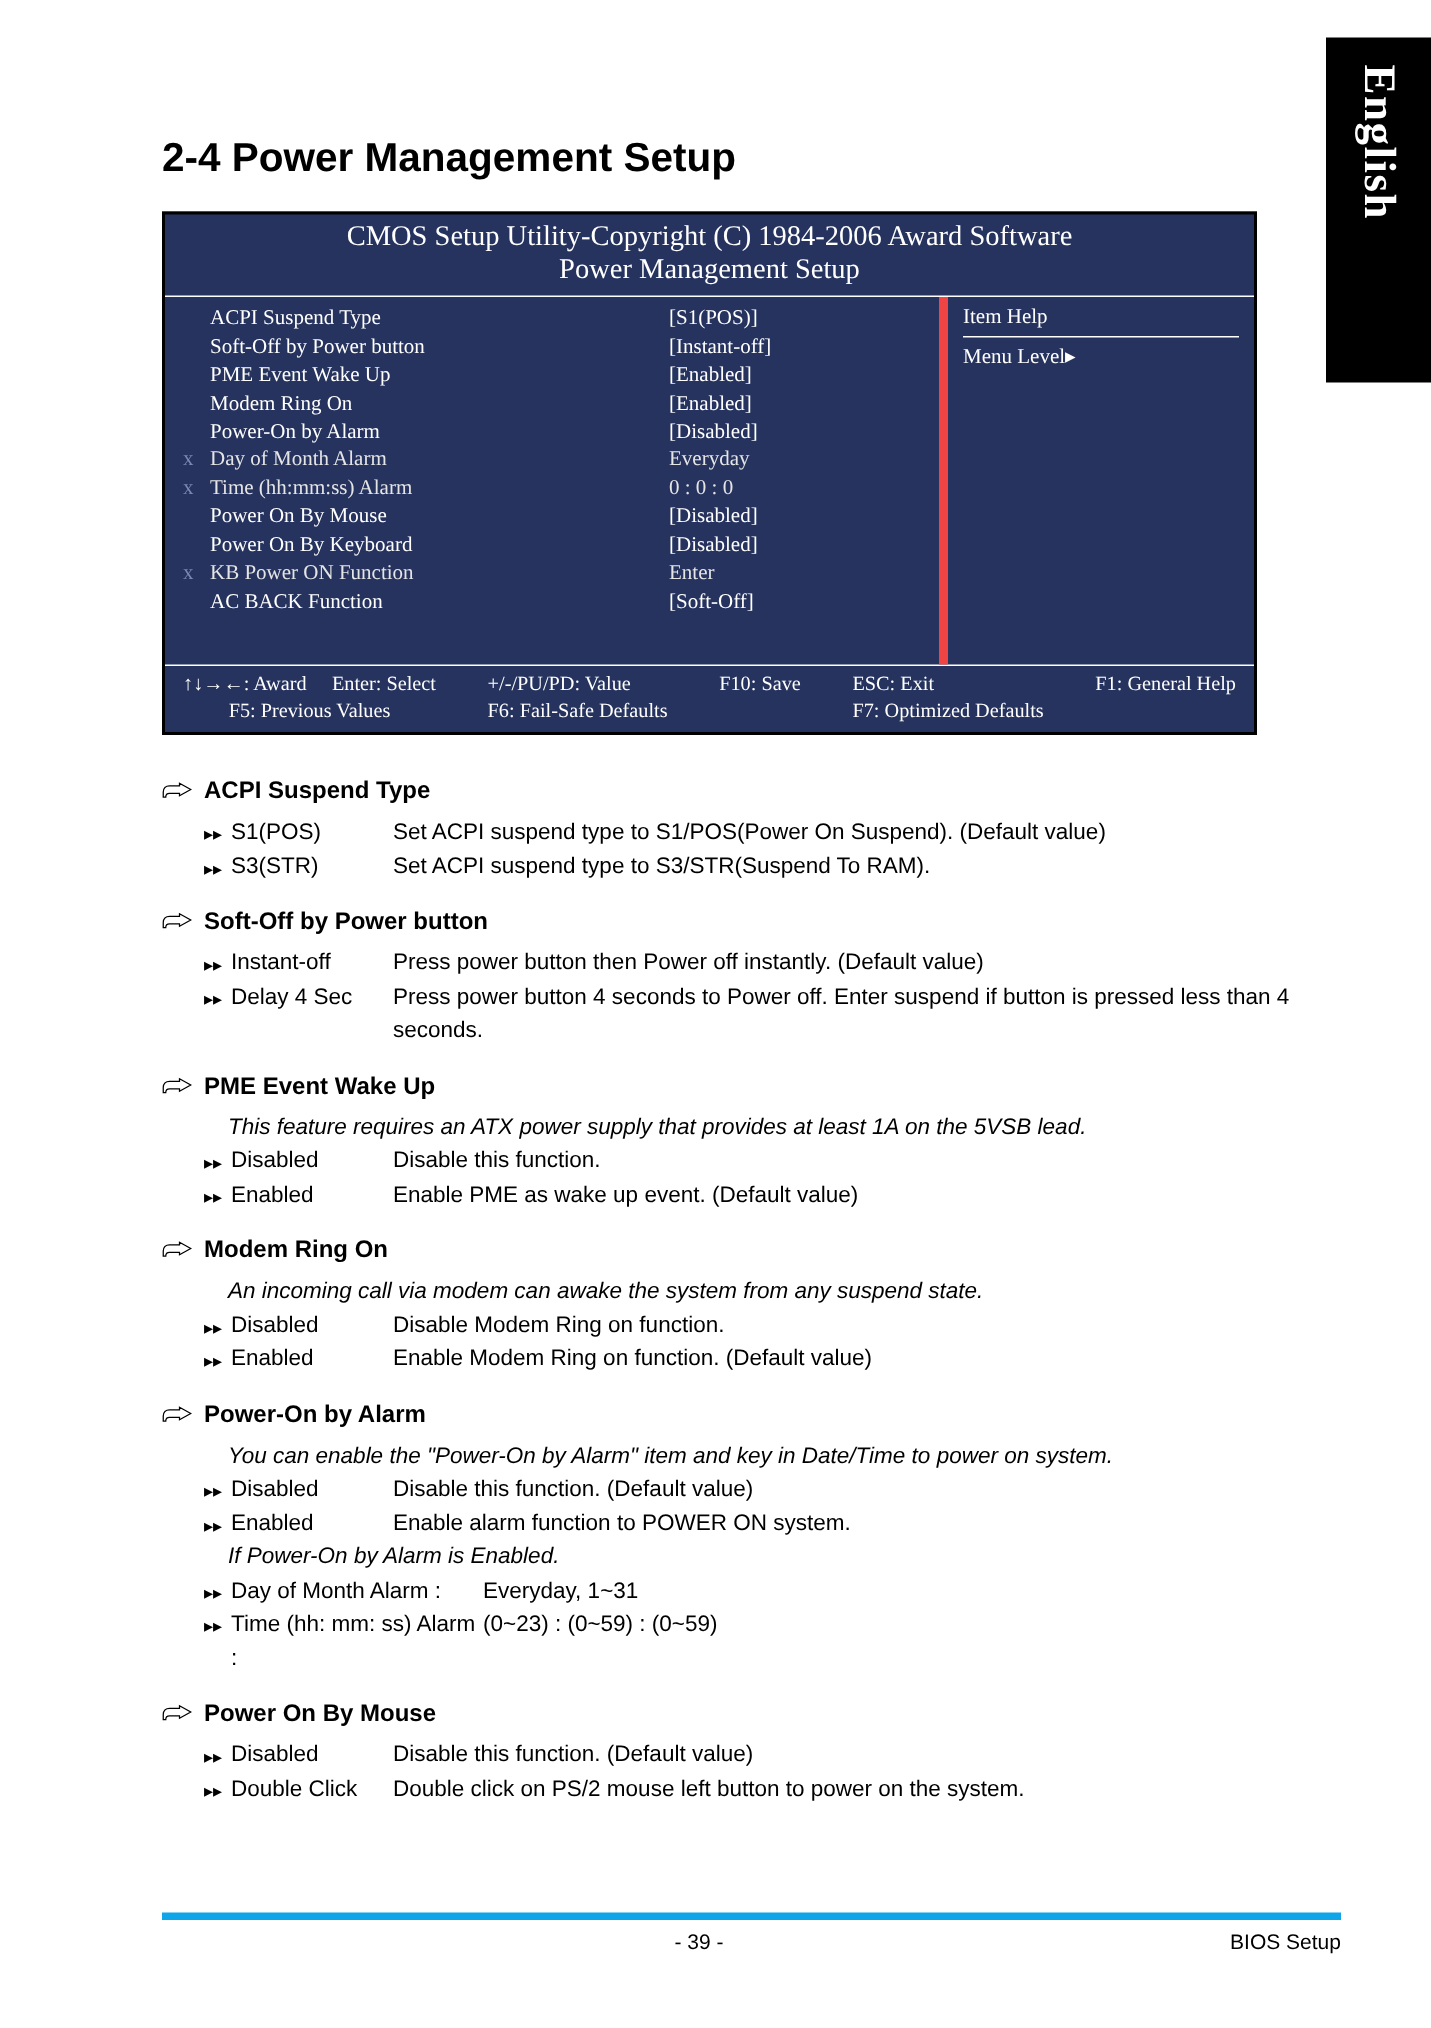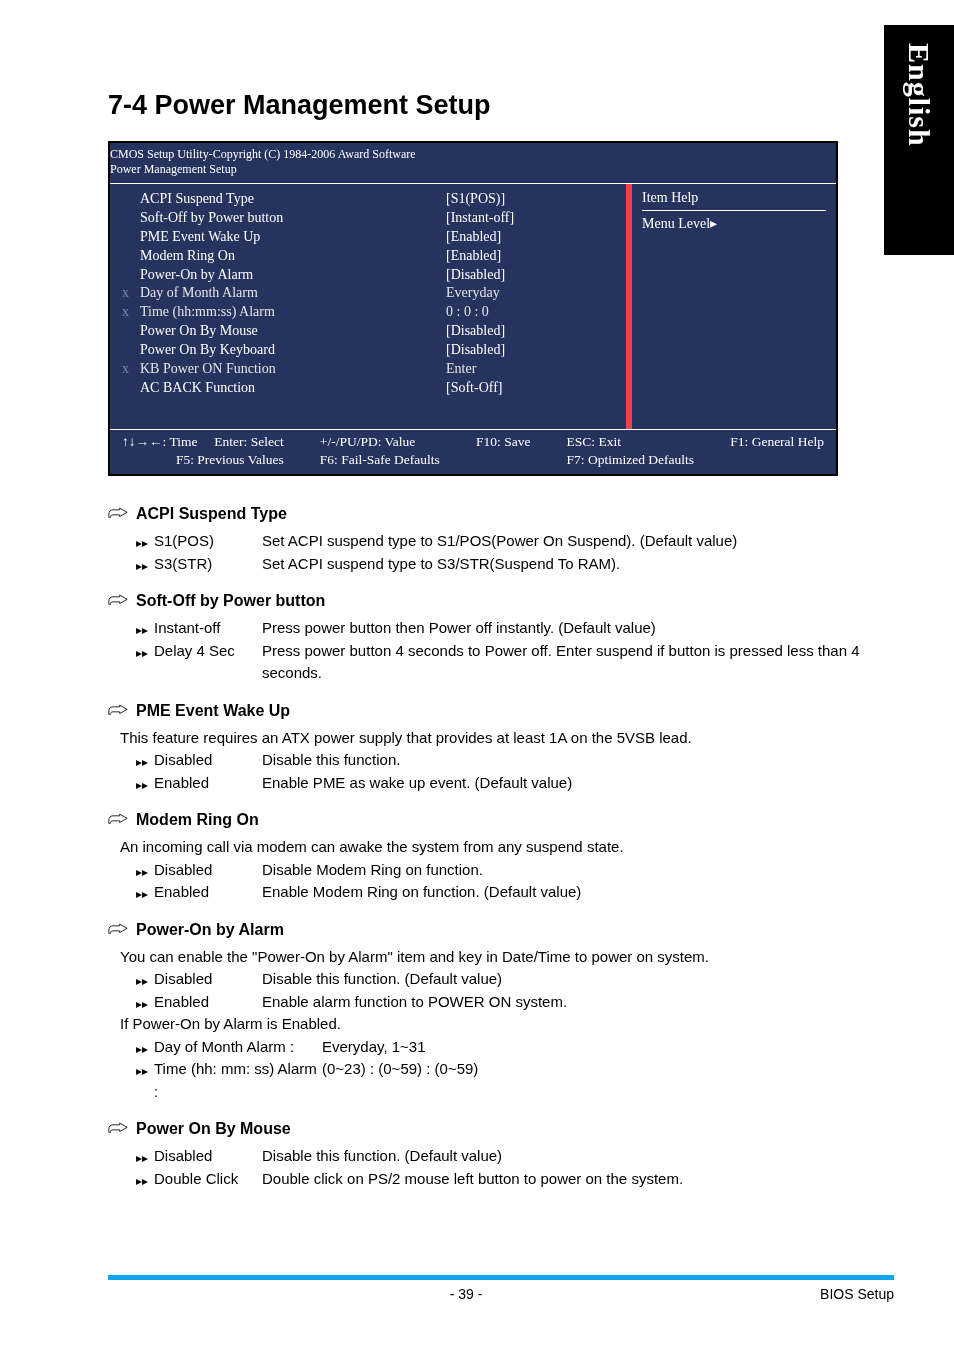--- a/index.html
+++ b/index.html
@@ -11,21 +11,21 @@
   .side-tab span { writing-mode: vertical-rl; text-orientation: mixed;
                    font-weight: bold; font-size: 30px; letter-spacing: 1px;
                    font-family: "Times New Roman", serif; }
   .page { padding: 90px 60px 0 108px; }
   h1.section-title { font-size: 27px; font-weight: bold; margin: 0 0 20px 0; }
 
   
   .bios-window { border: 2px solid #000; background: #26335e; color: #fff;
                  font-family: "Times New Roman", serif; font-size: 14px;
                  width: 730px; }
-  .bios-header { padding: 4px 0 6px 0; font-size: 12px; }
+  .bios-header { text-align: center; padding: 4px 0 6px 0; font-size: 19px; }
   .bios-body { display: flex; border-top: 1px solid #fff; border-bottom: 1px solid #fff; }
   .bios-left { flex: 1; padding: 6px 10px 6px 12px; min-height: 245px; }
   .bios-right { width: 210px; border-left: 6px solid #ef4444; padding: 6px 10px; }
   .bios-row { display: flex; line-height: 1.35; }
   .col-x { width: 18px; color: #7a88b5; }
   .col-label { flex: 1; }
   .col-val { width: 170px; text-align: left; }
   .greyed .col-label, .greyed .col-val { color: #e5e5e5; }
   .bios-right-title { border-bottom: 1px solid #fff; padding-bottom: 4px; margin-bottom: 4px; }
   .bios-footer { display: flex; justify-content: space-between; padding: 4px 12px 6px 12px;
@@ -35,38 +35,38 @@
   
   .desc { margin-top: 26px; font-size: 15px; line-height: 1.5; }
   .item-head { display: flex; align-items: center; font-weight: bold; font-size: 16px;
                margin-top: 14px; margin-bottom: 4px; }
   .item-head .hand { width: 28px; display: inline-flex; }
   .opt-line { display: flex; margin-left: 28px; }
   .opt-ico { width: 18px; flex: none; }
   .opt-name { width: 108px; flex: none; }
   .opt-name-wide { width: 168px; flex: none; }
   .opt-desc { flex: 1; }
-  .note-line { margin-left: 12px; }
+  .note-line { margin-left: 44px; font-style: italic; }
 
   .footer { position: absolute; bottom: 50px; left: 108px; right: 60px;
             display: flex; justify-content: space-between; font-size: 14px;
             border-top: 5px solid #0ea5e9; padding-top: 6px; }
 
   svg.hand-icon { width: 20px; height: 14px; }
   .arrow-ico { font-size: 12px; position: relative; top: 1px; }
 </style>
 </head>
 <body>
 
 <div class="side-tab">
   <span>English</span>
 </div>
 
 <div class="page">
-  <h1 class="section-title">7-4   Power Management Setup</h1>
+  <h1 class="section-title">2-4   Power Management Setup</h1>
 
   <div class="bios-window">
     <div class="bios-header">
       <div>CMOS Setup Utility-Copyright (C) 1984-2006 Award Software</div>
       <div>Power Management Setup</div>
     </div>
     <div class="bios-body">
       <div class="bios-left" id="bios-left">
           <div class="bios-row">
             <span class="col-x"></span>
@@ -124,22 +124,22 @@
             <span class="col-val">[Soft-Off]</span>
           </div>
         </div>
       <div class="bios-right">
         <div class="bios-right-title">Item Help</div>
         <div>Menu Level▸</div>
       </div>
     </div>
     <div class="bios-footer">
       <div class="fcol">
-        <div><span>↑↓→←: Time</span>&nbsp;&nbsp;&nbsp;&nbsp;&nbsp;<span>Enter: Select</span></div>
-        <div style="text-align:right">F5: Previous Values</div>
+        <div><span>↑↓→←: Award</span>&nbsp;&nbsp;&nbsp;&nbsp;&nbsp;<span>Enter: Select</span></div>
+        <div style="text-align:center">F5: Previous Values</div>
       </div>
       <div class="fcol">
         <div>+/-/PU/PD: Value</div>
         <div>F6: Fail-Safe Defaults</div>
       </div>
       <div class="fcol">
         <div>F10: Save</div>
         <div>&nbsp;</div>
       </div>
       <div class="fcol">

